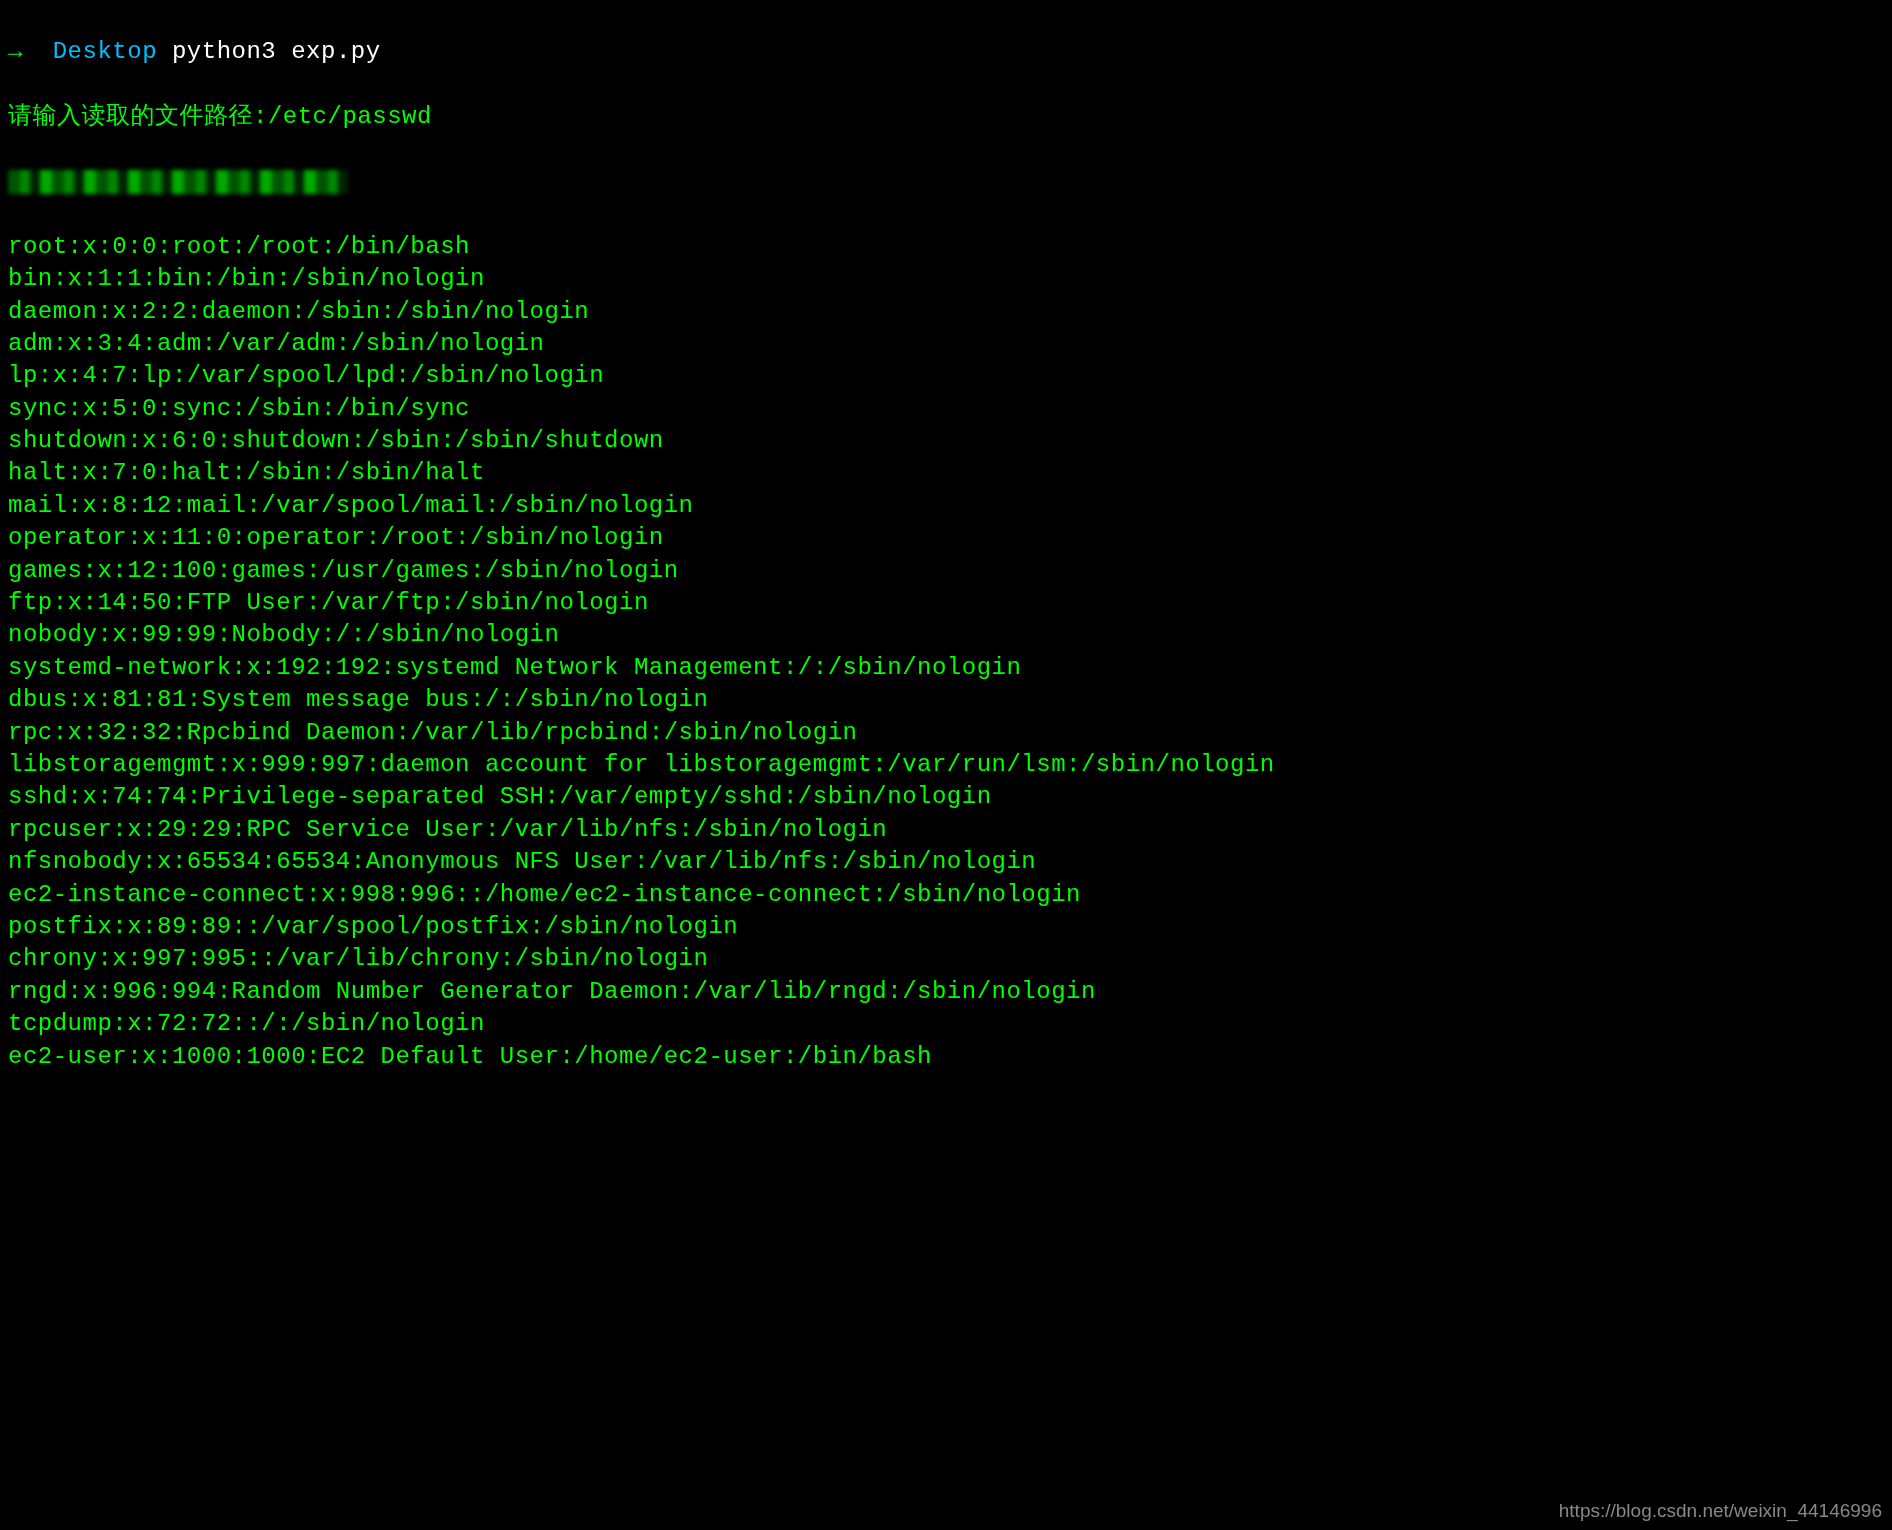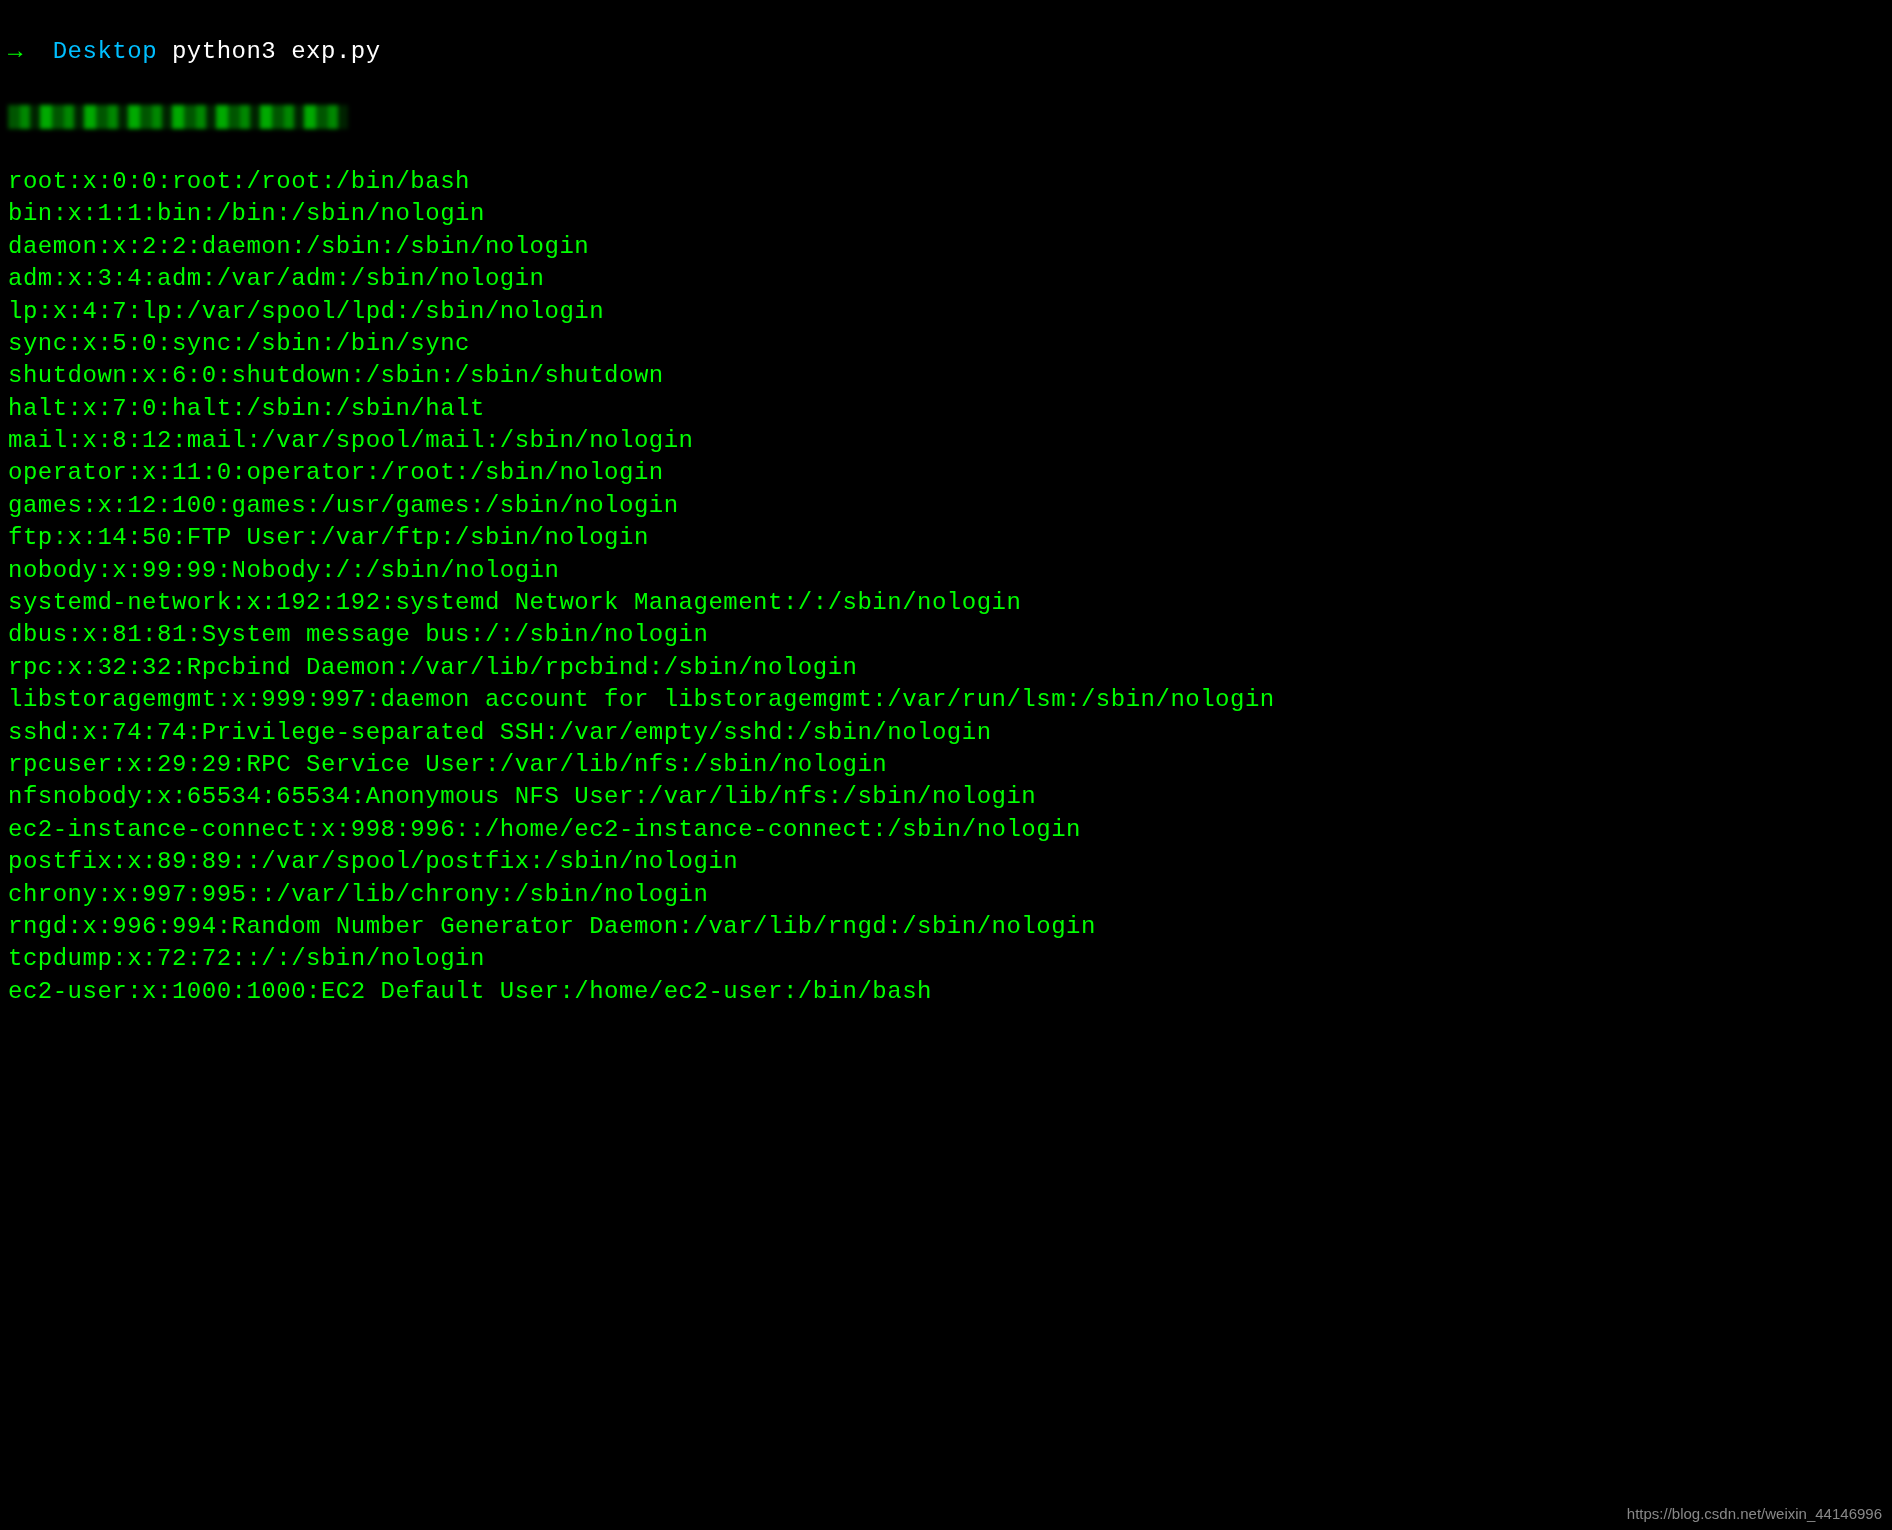--- a/index.html
+++ b/index.html
@@ -66,28 +66,29 @@
       filter: blur(2px);
     }
     .line {
       display: block;
       color: #00ff00;
     }
     .watermark {
       position: absolute;
       bottom: 6px;
       right: 10px;
-      font-size: 15px;
+      font-size: 19px;
       color: #888888;
       font-family: Arial, sans-serif;
       letter-spacing: 0;
     }
   </style>
 </head>
 <body>
 
 <div class="terminal">
 <span class="line"><span class="prompt-arrow">→</span>  <span class="prompt-dir">Desktop</span> <span class="prompt-cmd">python3 exp.py</span></span>
+<span class="line input-line"><span>请输入读取的文件路径:</span><span>/etc/passwd</span></span>
 <span class="line"><span class="pixelated-line"></span></span>
 <div id="output-container"><span class="line">root:x:0:0:root:/root:/bin/bash</span><span class="line">bin:x:1:1:bin:/bin:/sbin/nologin</span><span class="line">daemon:x:2:2:daemon:/sbin:/sbin/nologin</span><span class="line">adm:x:3:4:adm:/var/adm:/sbin/nologin</span><span class="line">lp:x:4:7:lp:/var/spool/lpd:/sbin/nologin</span><span class="line">sync:x:5:0:sync:/sbin:/bin/sync</span><span class="line">shutdown:x:6:0:shutdown:/sbin:/sbin/shutdown</span><span class="line">halt:x:7:0:halt:/sbin:/sbin/halt</span><span class="line">mail:x:8:12:mail:/var/spool/mail:/sbin/nologin</span><span class="line">operator:x:11:0:operator:/root:/sbin/nologin</span><span class="line">games:x:12:100:games:/usr/games:/sbin/nologin</span><span class="line">ftp:x:14:50:FTP User:/var/ftp:/sbin/nologin</span><span class="line">nobody:x:99:99:Nobody:/:/sbin/nologin</span><span class="line">systemd-network:x:192:192:systemd Network Management:/:/sbin/nologin</span><span class="line">dbus:x:81:81:System message bus:/:/sbin/nologin</span><span class="line">rpc:x:32:32:Rpcbind Daemon:/var/lib/rpcbind:/sbin/nologin</span><span class="line">libstoragemgmt:x:999:997:daemon account for libstoragemgmt:/var/run/lsm:/sbin/nologin</span><span class="line">sshd:x:74:74:Privilege-separated SSH:/var/empty/sshd:/sbin/nologin</span><span class="line">rpcuser:x:29:29:RPC Service User:/var/lib/nfs:/sbin/nologin</span><span class="line">nfsnobody:x:65534:65534:Anonymous NFS User:/var/lib/nfs:/sbin/nologin</span><span class="line">ec2-instance-connect:x:998:996::/home/ec2-instance-connect:/sbin/nologin</span><span class="line">postfix:x:89:89::/var/spool/postfix:/sbin/nologin</span><span class="line">chrony:x:997:995::/var/lib/chrony:/sbin/nologin</span><span class="line">rngd:x:996:994:Random Number Generator Daemon:/var/lib/rngd:/sbin/nologin</span><span class="line">tcpdump:x:72:72::/:/sbin/nologin</span><span class="line">ec2-user:x:1000:1000:EC2 Default User:/home/ec2-user:/bin/bash</span></div>
 </div>
 
 <div class="watermark">https://blog.csdn.net/weixin_44146996</div>
 
 </body></html>

